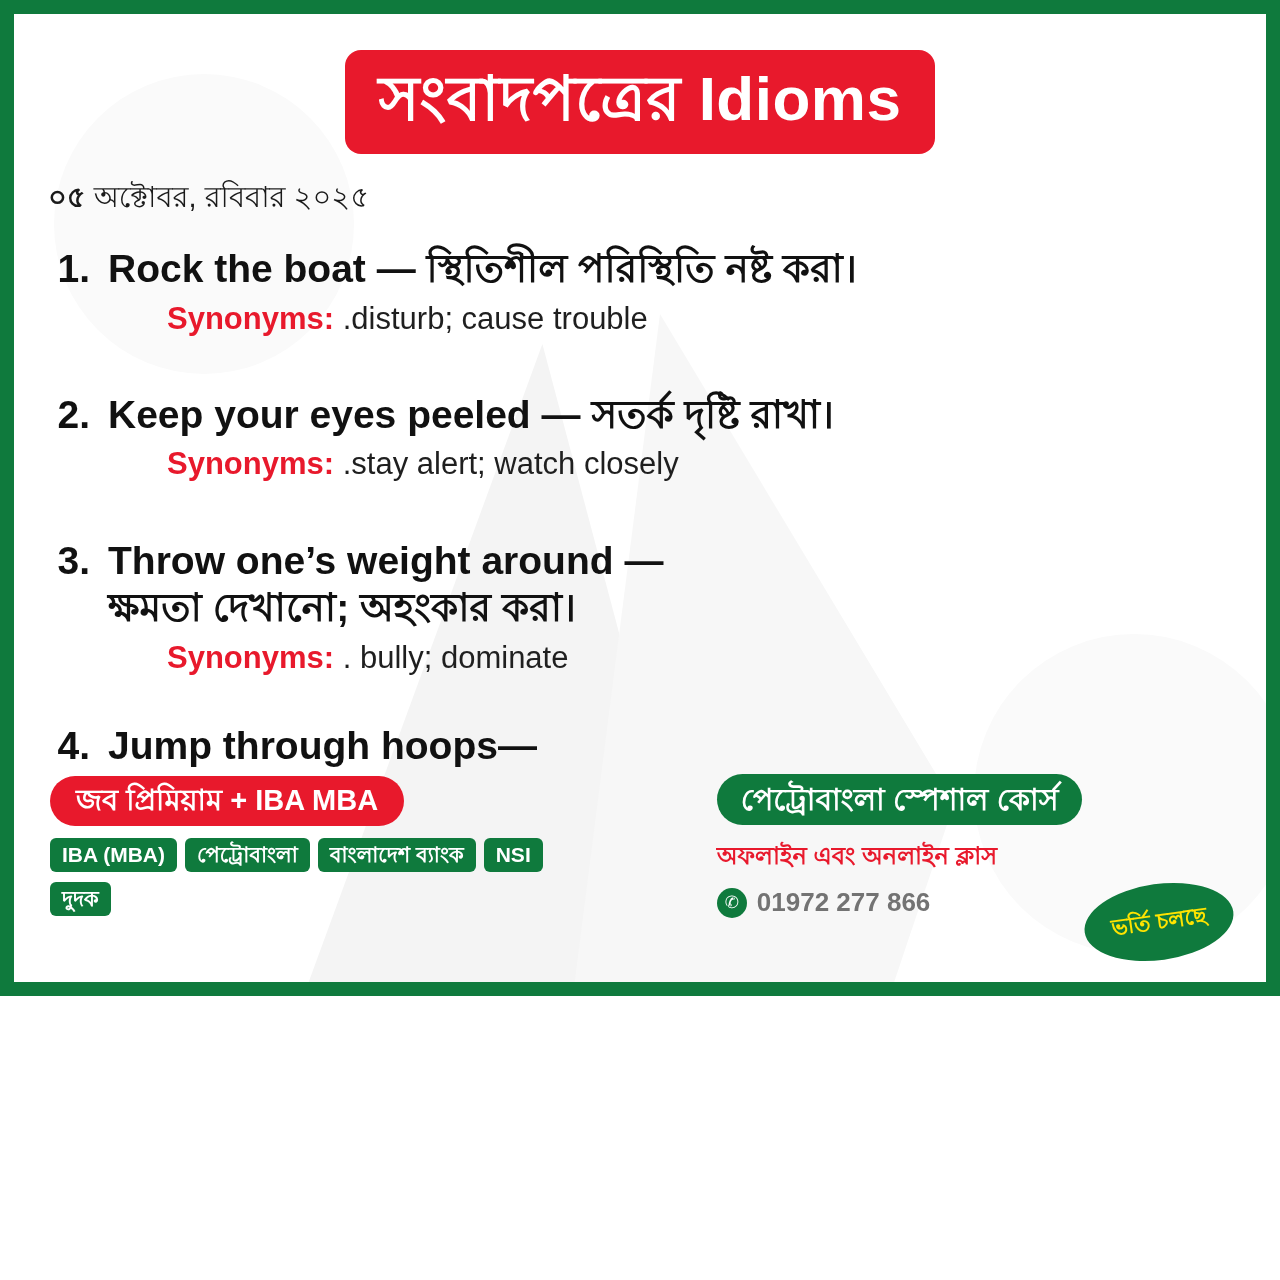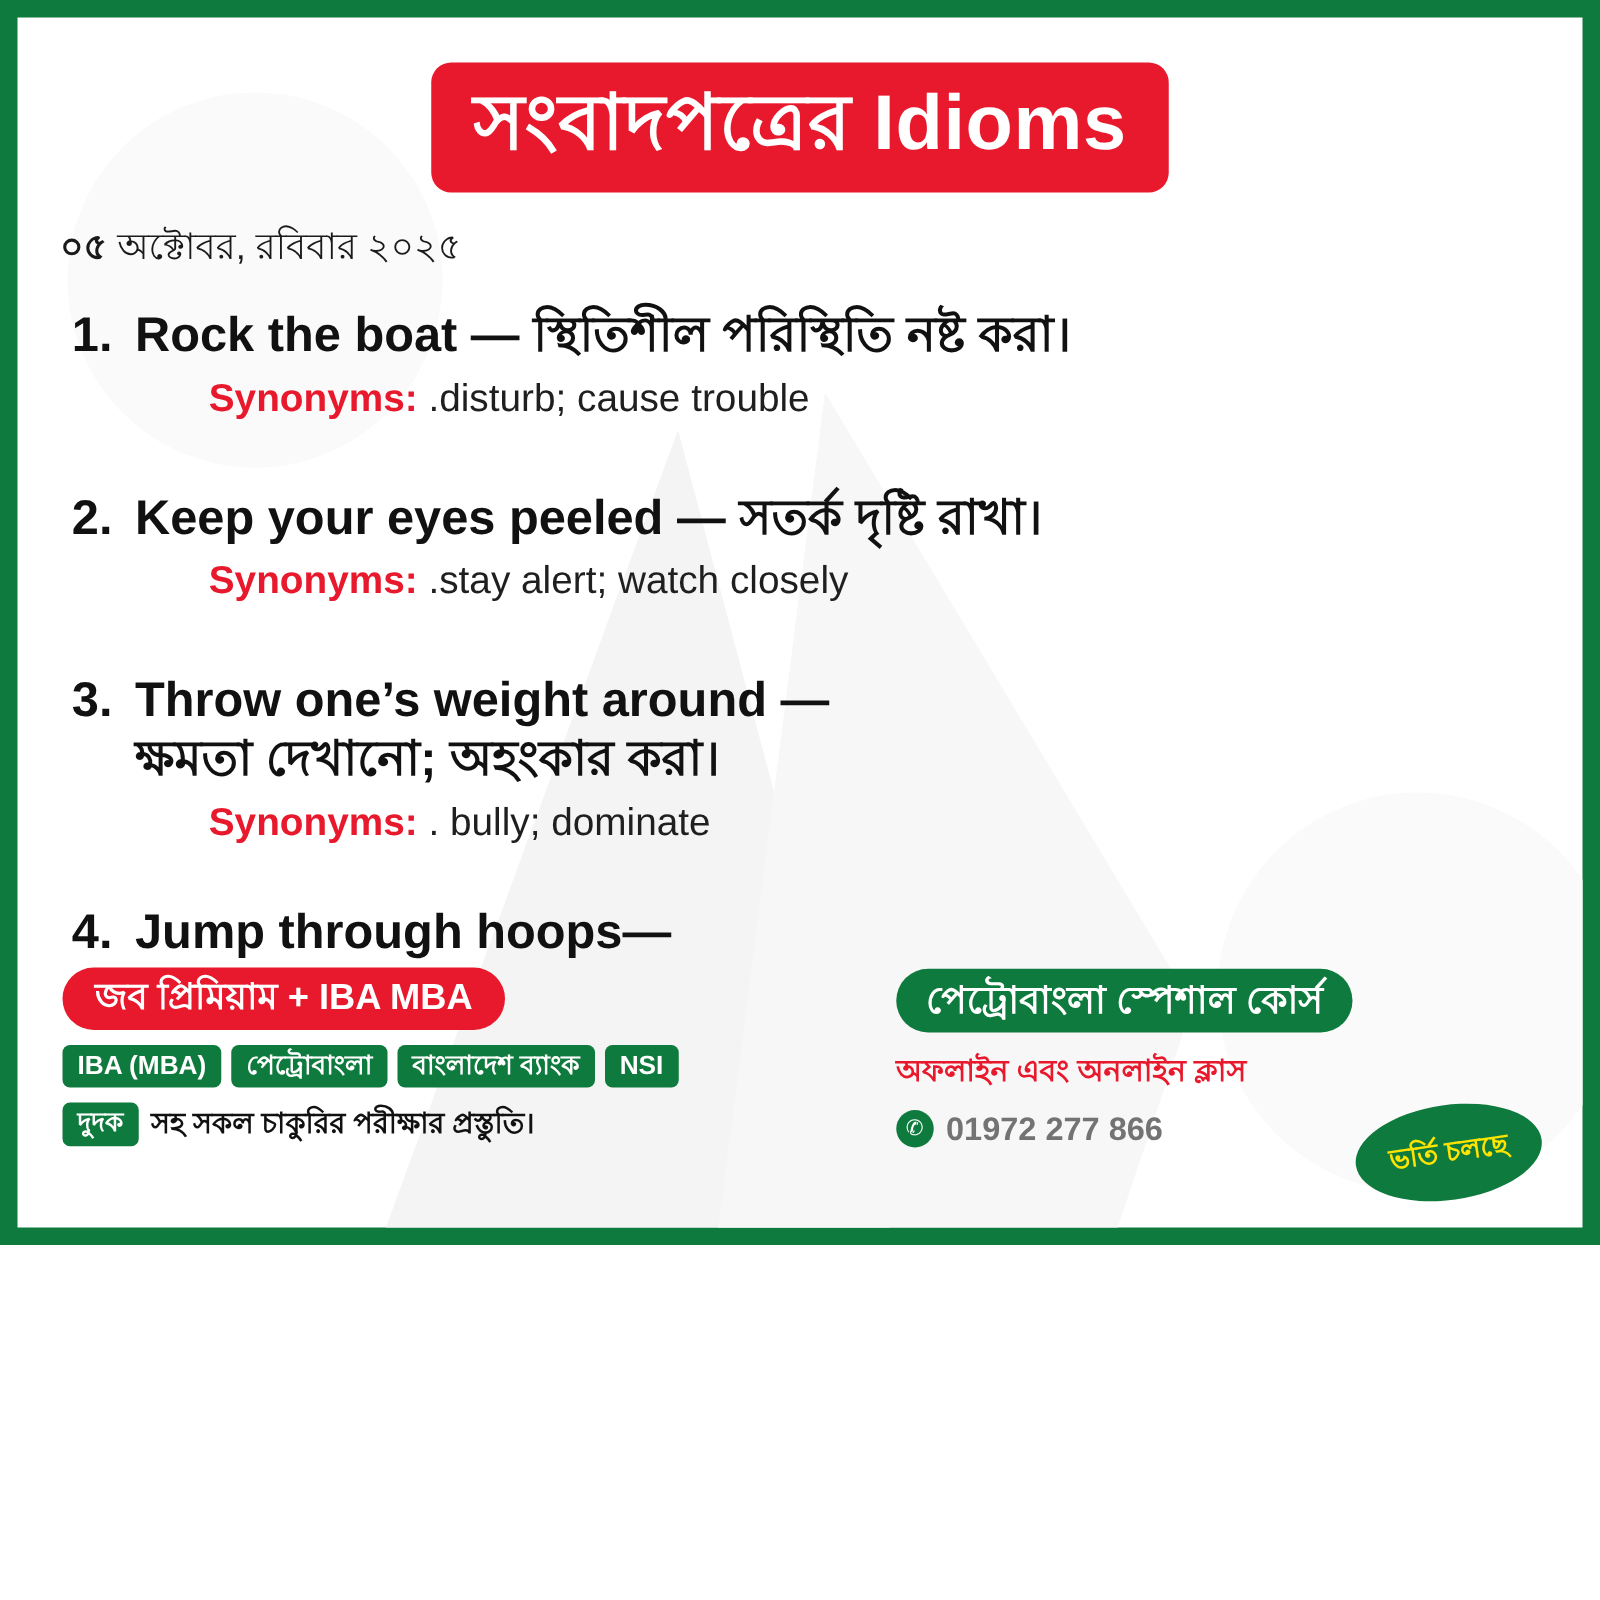--- a/index.html
+++ b/index.html
@@ -235,21 +235,20 @@
       <div class="foot-left">
         <div class="red-pill">জব প্রিমিয়াম + IBA MBA</div>
         <div class="tag-row">
           <span class="tag">IBA (MBA)</span>
           <span class="tag">পেট্রোবাংলা</span>
           <span class="tag">বাংলাদেশ ব্যাংক</span>
           <span class="tag">NSI</span>
         </div>
         <div class="tag-line2">
           <span class="tag">দুদক</span>
-          <span class="tag-note">সহ সকল চাকুরির পরীক্ষার প্রস্তুতি।</span>
         </div>
       </div>
 
       <div class="foot-right">
         <div class="green-pill">পেট্রোবাংলা স্পেশাল কোর্স</div>
         <div class="right-sub">অফলাইন এবং অনলাইন ক্লাস</div>
         <div class="phone-row">
           <span class="phone-icon">✆</span>
           <span class="phone-num">01972 277 866</span>
         </div>

